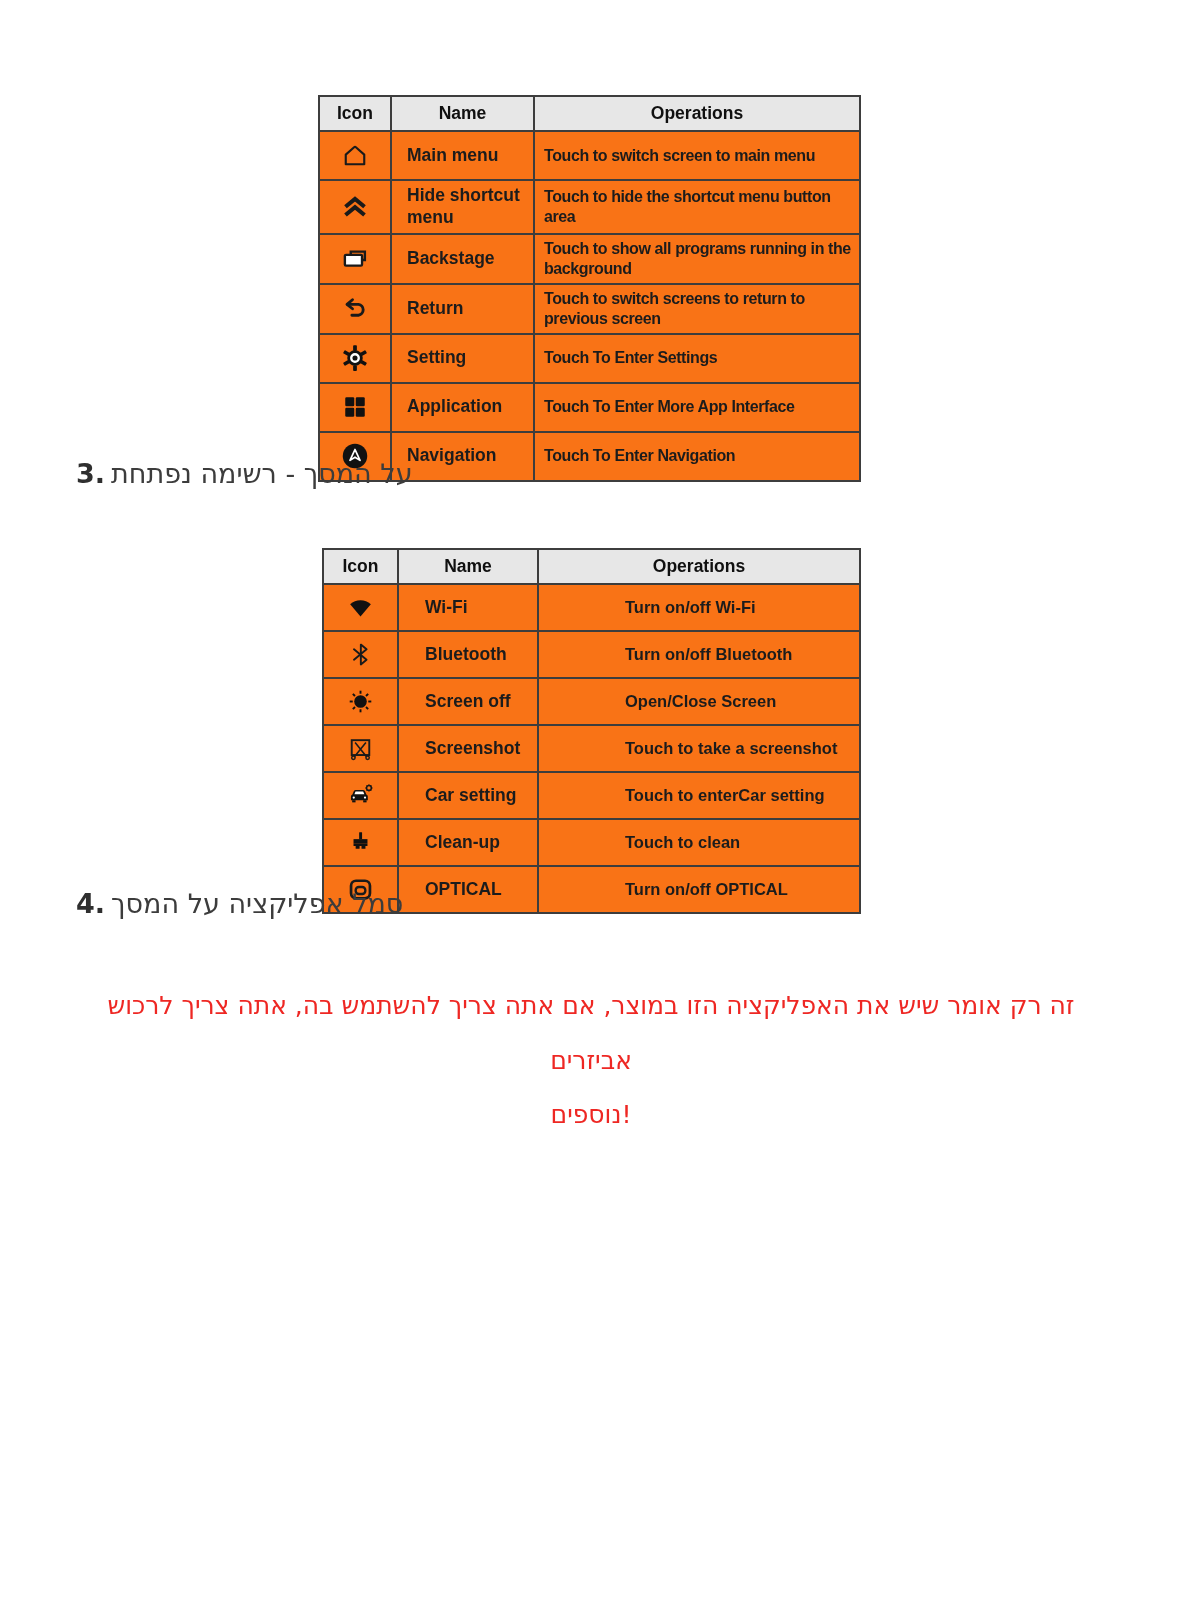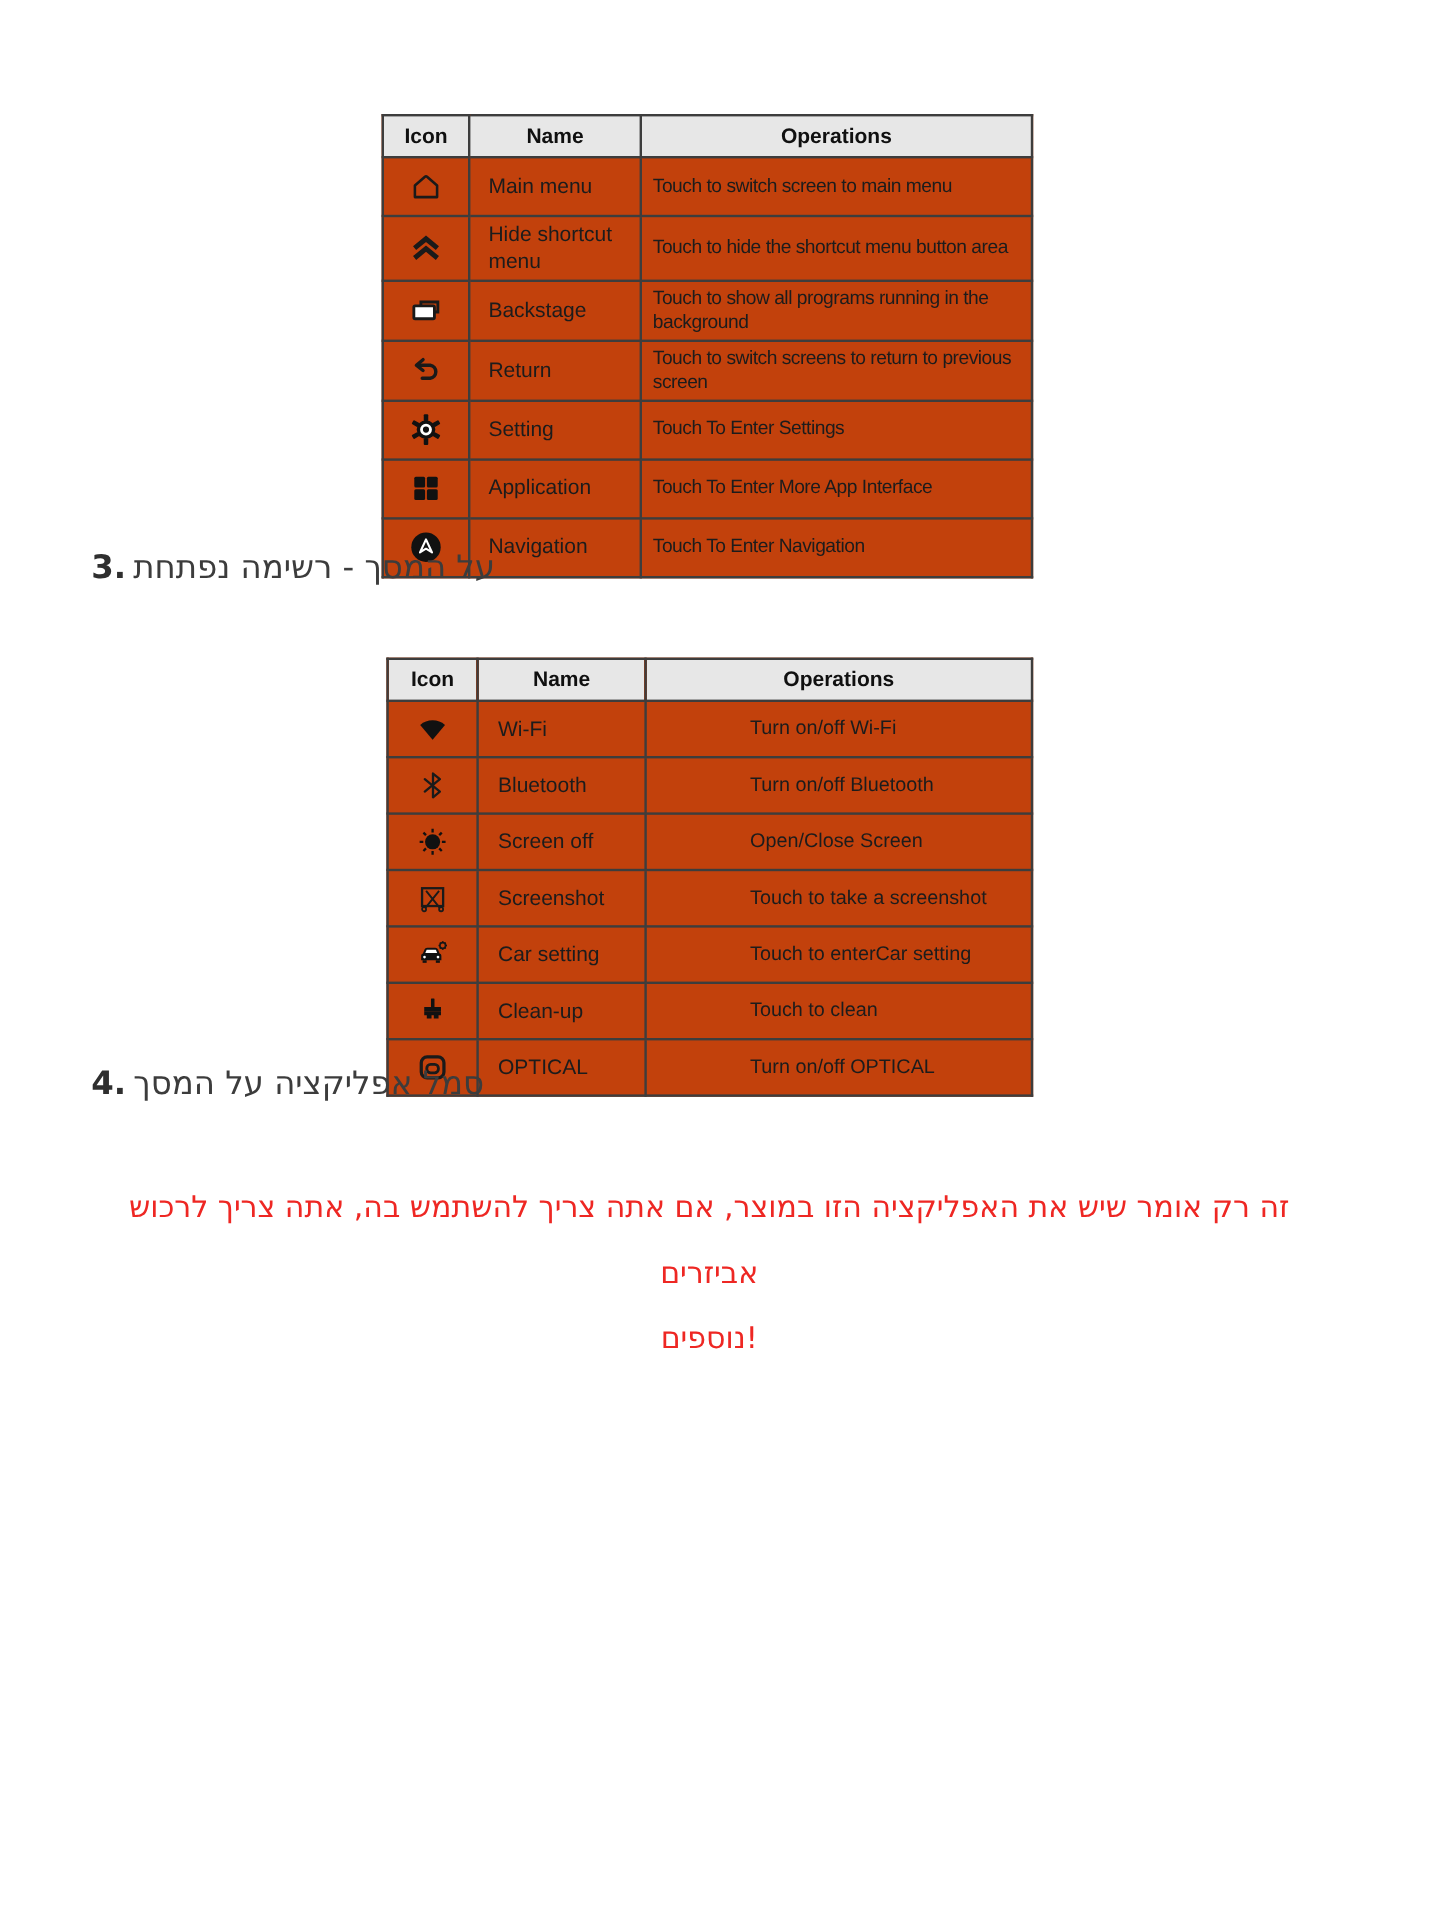--- a/index.html
+++ b/index.html
@@ -9,48 +9,48 @@
     background:#ffffff;
     font-family:"Liberation Sans",sans-serif;
     overflow:hidden;
   }
 
   
   table.icon-table{
     position:absolute;
     border-collapse:collapse;
     table-layout:fixed;
-    background:#c2410c;
+    background:#f97316;
   }
   .icon-table th,.icon-table td{
     border:2px solid #3d3d3d;
     overflow:hidden;
   }
   .icon-table th{
     background:#e7e7e7;
     color:#101010;
     font-size:17.5px;
     font-weight:bold;
     text-align:center;
     padding:6px 2px;
   }
-  .icon-table td{color:#1c1c1c;vertical-align:middle;}
+  .icon-table td{color:#1c1c1c;vertical-align:middle;font-weight:bold;}
   .c-icon{text-align:center;}
   .c-icon svg{display:block;margin:0 auto;}
   .c-name{font-size:17.5px;padding:4px 4px 4px 15px;line-height:1.25;}
   .c-op{font-size:16px;letter-spacing:-0.4px;padding:4px 6px 4px 9px;line-height:1.25;}
 
   .t1{left:318px;top:95px;}
   .t1 td{height:39px;}
   .t1 .c-icon svg{width:30px;height:30px;}
 
   .t2{left:322px;top:548px;}
   .t2 td{height:37px;}
   .t2 .c-icon svg{width:27px;height:27px;}
-  .t2 .c-name{padding-left:16px;}
+  .t2 .c-name{padding-left:26px;}
   .t2 .c-op{padding-left:86px;letter-spacing:0;font-size:16.5px;}
 
   
   .heading{
     position:absolute;
     left:76px;
     direction:ltr;
     font-family:"DejaVu Sans",sans-serif;
     font-size:27px;
     color:#3c3c3c;

